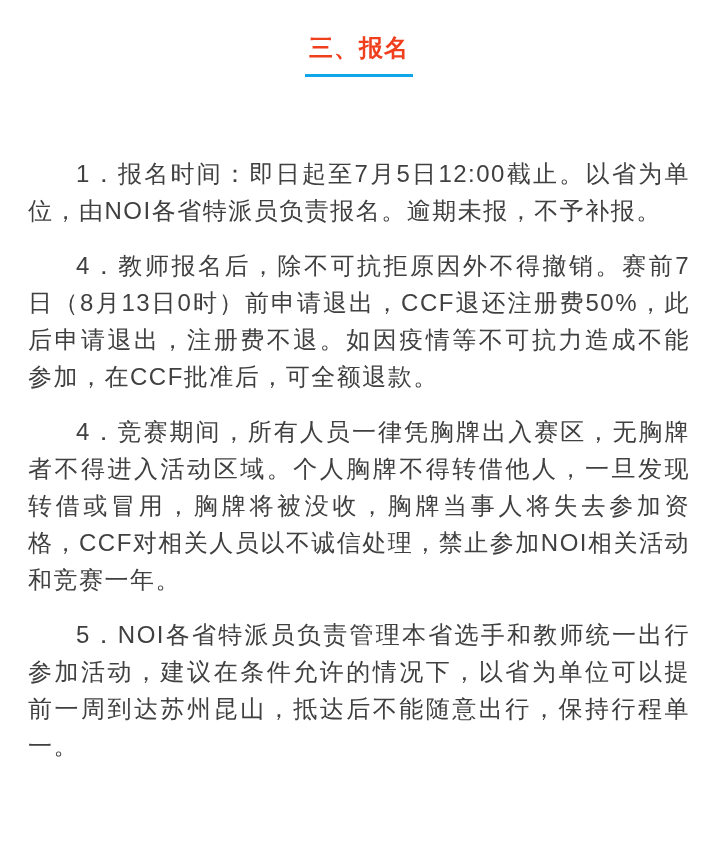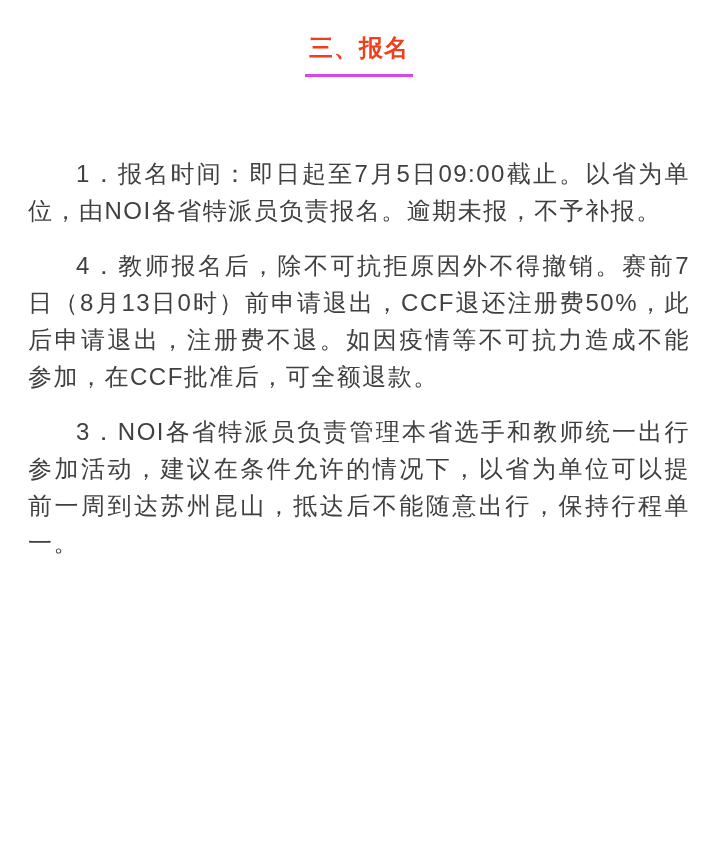--- a/index.html
+++ b/index.html
@@ -26,21 +26,21 @@
   }
   .title {
     display: inline-block;
     margin: 0;
     font-size: 24px;
     line-height: 28px;
     font-weight: bold;
     color: #ef3f1c;
     letter-spacing: 1px;
     padding: 0 4px 12px 4px;
-    border-bottom: 3px solid #d946ef;
+    border-bottom: 3px solid #0ea5e9;
   }
   .content p.para {
     margin: 0 0 18px 0;
     font-size: 24px;
     line-height: 37px;
     letter-spacing: 1.5px;
     color: #404040;
     text-align: justify;
     text-indent: 2em;
     overflow-wrap: break-word;
@@ -50,17 +50,18 @@
   }
 </style>
 </head>
 <body>
 
 <div class="page">
   <header class="title-block">
     <h2 class="title">三、报名</h2>
   </header>
   <main class="content">
-    <p class="para">1．报名时间：即日起至7月5日09:00截止。以省为单位，由NOI各省特派员负责报名。逾期未报，不予补报。</p>
+    <p class="para">1．报名时间：即日起至7月5日12:00截止。以省为单位，由NOI各省特派员负责报名。逾期未报，不予补报。</p>
     <p class="para">4．教师报名后，除不可抗拒原因外不得撤销。赛前7日（8月13日0时）前申请退出，CCF退还注册费50%，此后申请退出，注册费不退。如因疫情等不可抗力造成不能参加，在CCF批准后，可全额退款。</p>
-    <p class="para">3．NOI各省特派员负责管理本省选手和教师统一出行参加活动，建议在条件允许的情况下，以省为单位可以提前一周到达苏州昆山，抵达后不能随意出行，保持行程单一。</p>
+    <p class="para">4．竞赛期间，所有人员一律凭胸牌出入赛区，无胸牌者不得进入活动区域。个人胸牌不得转借他人，一旦发现转借或冒用，胸牌将被没收，胸牌当事人将失去参加资格，CCF对相关人员以不诚信处理，禁止参加NOI相关活动和竞赛一年。</p>
+    <p class="para">5．NOI各省特派员负责管理本省选手和教师统一出行参加活动，建议在条件允许的情况下，以省为单位可以提前一周到达苏州昆山，抵达后不能随意出行，保持行程单一。</p>
   </main>
 </div>
 
 </body></html>

